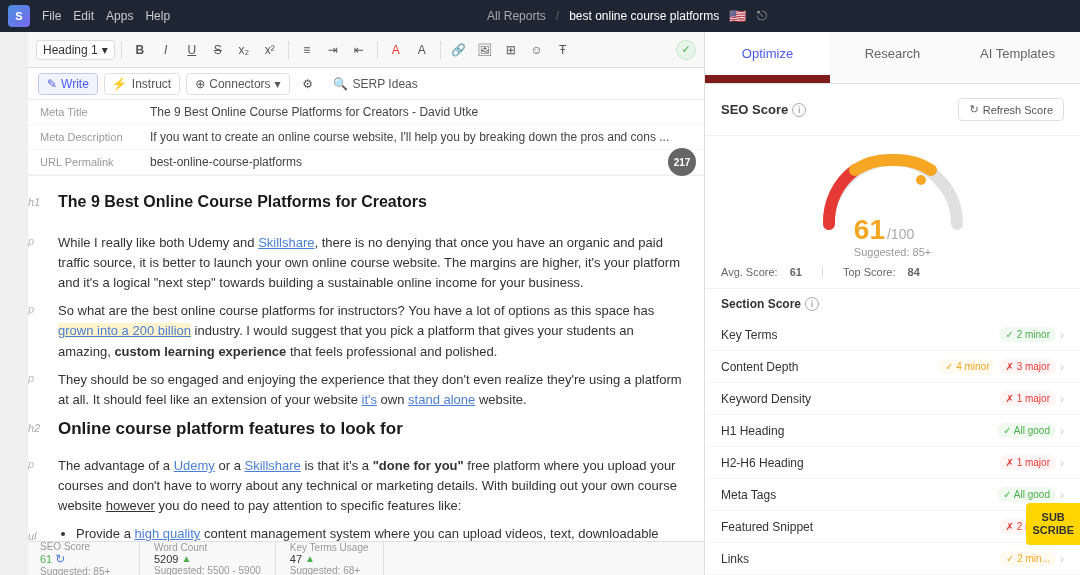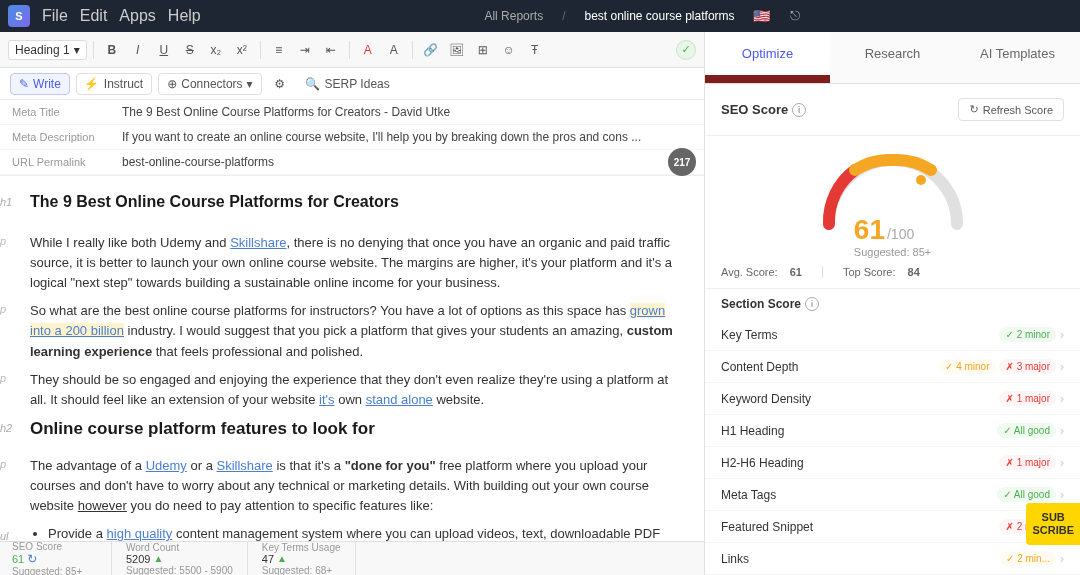--- a/index.html
+++ b/index.html
@@ -16,33 +16,34 @@
       color: #ccc;
       font-size: 12px;
     }
     .top-bar-logo {
       width: 22px; height: 22px;
       background: linear-gradient(135deg, #4a90e2, #7b68ee);
       border-radius: 4px;
       display: flex; align-items: center; justify-content: center;
       color: white; font-weight: bold; font-size: 11px;
     }
-    .top-bar-menu { display: flex; gap: 12px; color: #ccc; font-size: 16px; }
+    .top-bar-menu { display: flex; gap: 12px; color: #ccc; font-size: 12px; }
     .top-bar-center {
       flex: 1; text-align: center; color: #ccc; font-size: 12px;
-      display: flex; align-items: center; justify-content: center; gap: 19px;
+      display: flex; align-items: center; justify-content: center; gap: 10px;
     }
     .top-bar-center .breadcrumb-link { color: #aaa; }
     .top-bar-center .breadcrumb-sep { color: #666; }
     .top-bar-center .breadcrumb-current { color: white; font-weight: 500; }
 
     
     .main-layout {
       display: flex;
       height: calc(575px - 32px);
+      margin-left: 28px;
     }
 
     
     .editor-panel {
       flex: 1;
       background: white;
       display: flex;
       flex-direction: column;
       border-right: 1px solid #e0e0e0;
       overflow: hidden;

